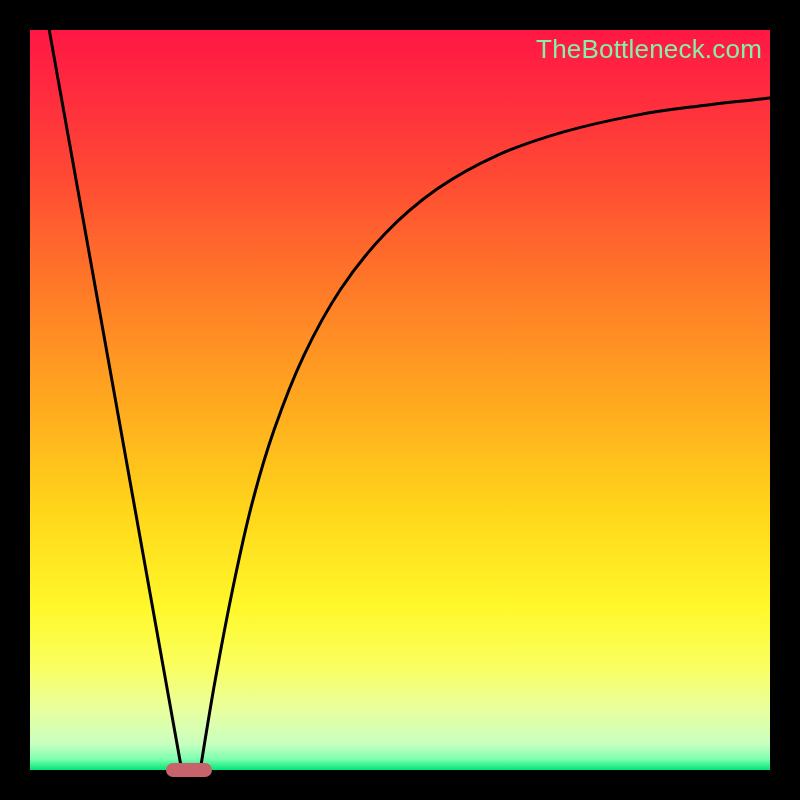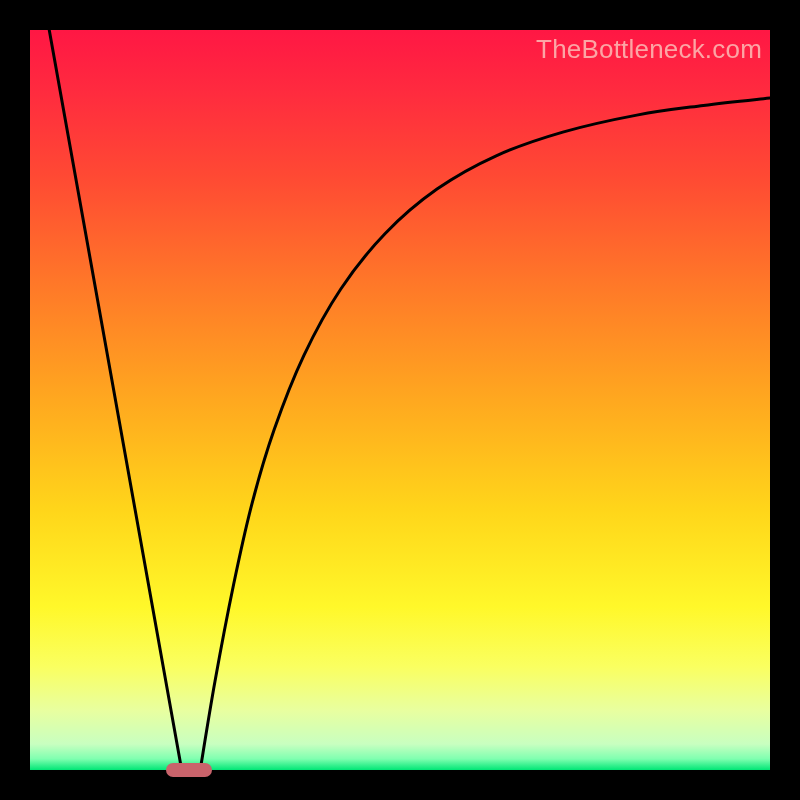--- a/index.html
+++ b/index.html
@@ -23,21 +23,21 @@
     position: absolute;
     left: 0;
     top: 0;
     width: 740px;
     height: 740px;
   }
   .watermark {
     position: absolute;
     top: 4px;
     right: 8px;
-    color: #fca5a5;
+    color: #86efac;
     font-size: 26px;
     font-family: Arial, sans-serif;
     letter-spacing: 0.2px;
     user-select: none;
   }
   svg.curve {
     position: absolute;
     left: 0;
     top: 0;
     width: 740px;

